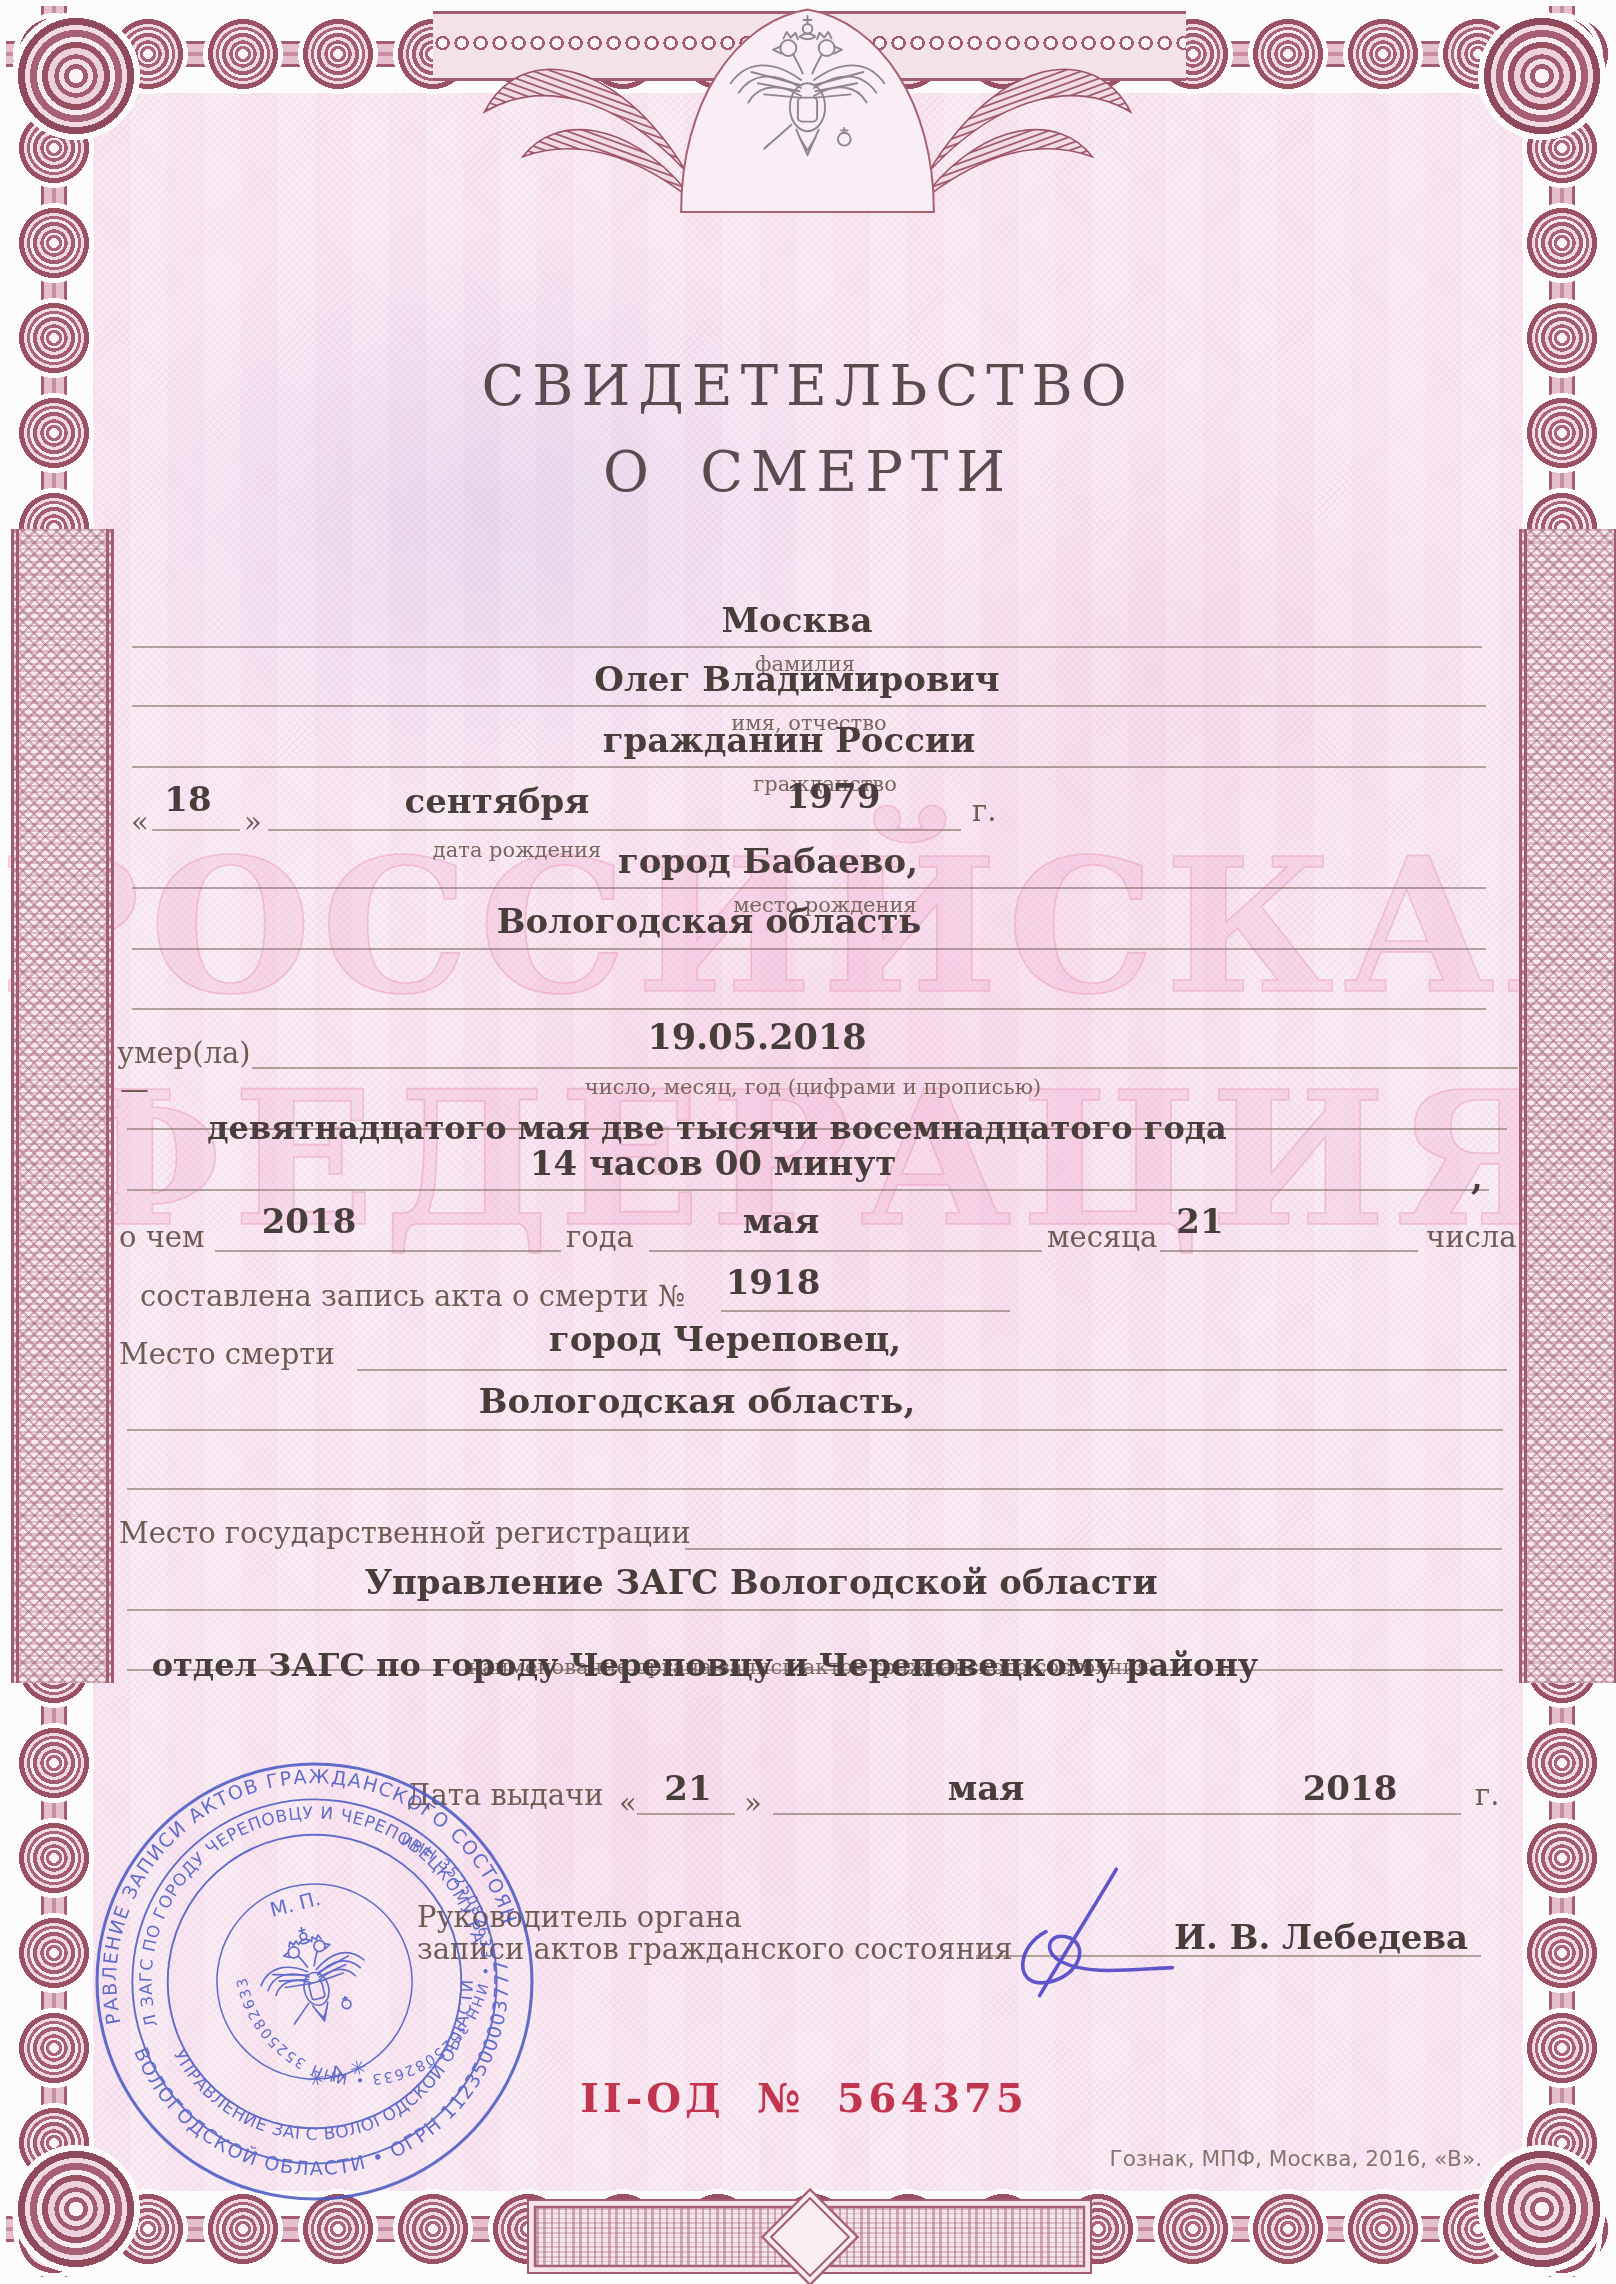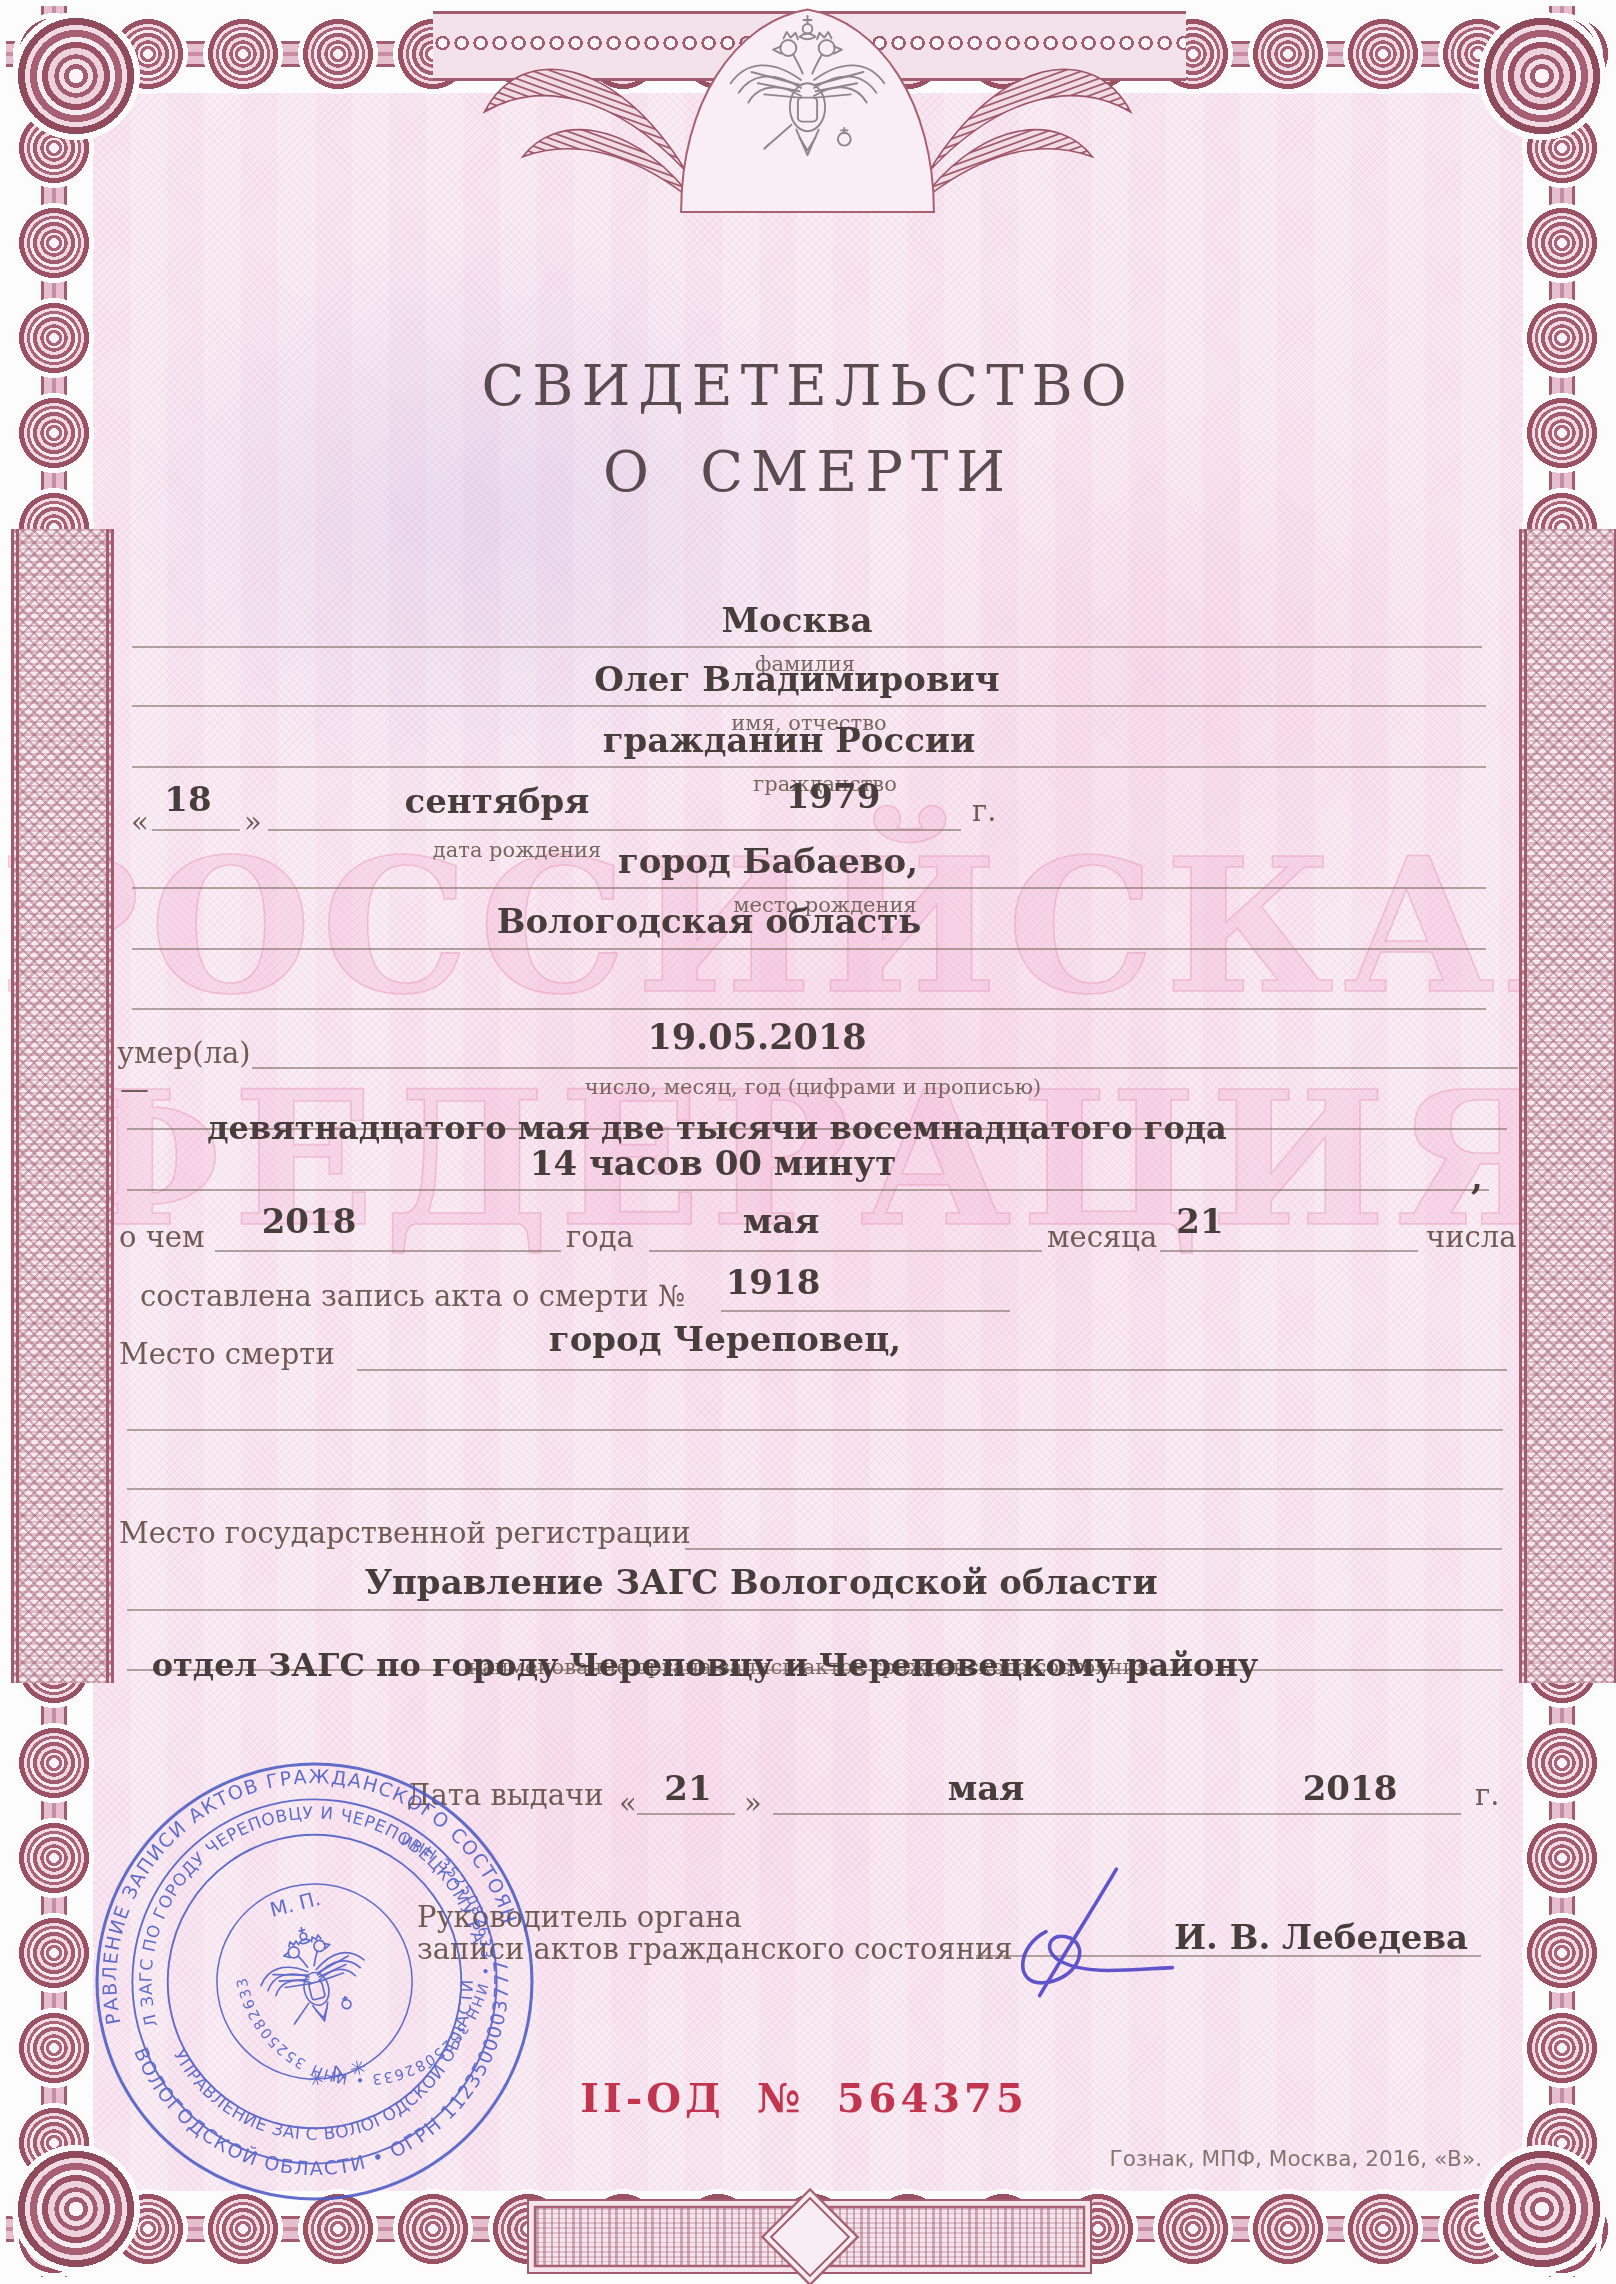--- a/index.html
+++ b/index.html
@@ -196,20 +196,21 @@
   <div class="hline" style="left:215px;top:1250px;width:346px;"></div>
   <div class="hline" style="left:649px;top:1250px;width:393px;"></div>
   <div class="hline" style="left:1160px;top:1250px;width:258px;"></div>
   <div class="stat" style="left:119px;top:1282px;margin-left:21px;">составлена запись акта о смерти №</div>
   <div class="val" style="left:773px;top:1265px;">1918</div>
   <div class="hline" style="left:721px;top:1310px;width:289px;"></div>
 
   <div class="stat" style="left:119px;top:1340px;">Место смерти</div>
   <div class="val" style="left:725px;top:1322px;">город Череповец,</div>
   <div class="hline" style="left:357px;top:1369px;width:1150px;"></div>
+  <div class="val" style="left:697px;top:1384px;">Вологодская область,</div>
   <div class="hline" style="left:127px;top:1429px;width:1376px;"></div>
   <div class="hline" style="left:127px;top:1488px;width:1376px;"></div>
 
   <div class="stat" style="left:119px;top:1519px;">Место государственной регистрации</div>
   <div class="hline" style="left:685px;top:1548px;width:817px;"></div>
   <div class="val" style="left:761px;top:1565px;">Управление ЗАГС Вологодской области</div>
   <div class="hline" style="left:127px;top:1609px;width:1376px;"></div>
   <div class="lbl" style="left:809px;top:1617px;margin-top:40px;">наименование органа записи актов гражданского состояния</div>
   <div class="val sm" style="left:705px;top:1625px;">отдел ЗАГС по городу Череповцу и Череповецкому району</div>
   <div class="hline" style="left:127px;top:1669px;width:1376px;"></div>

